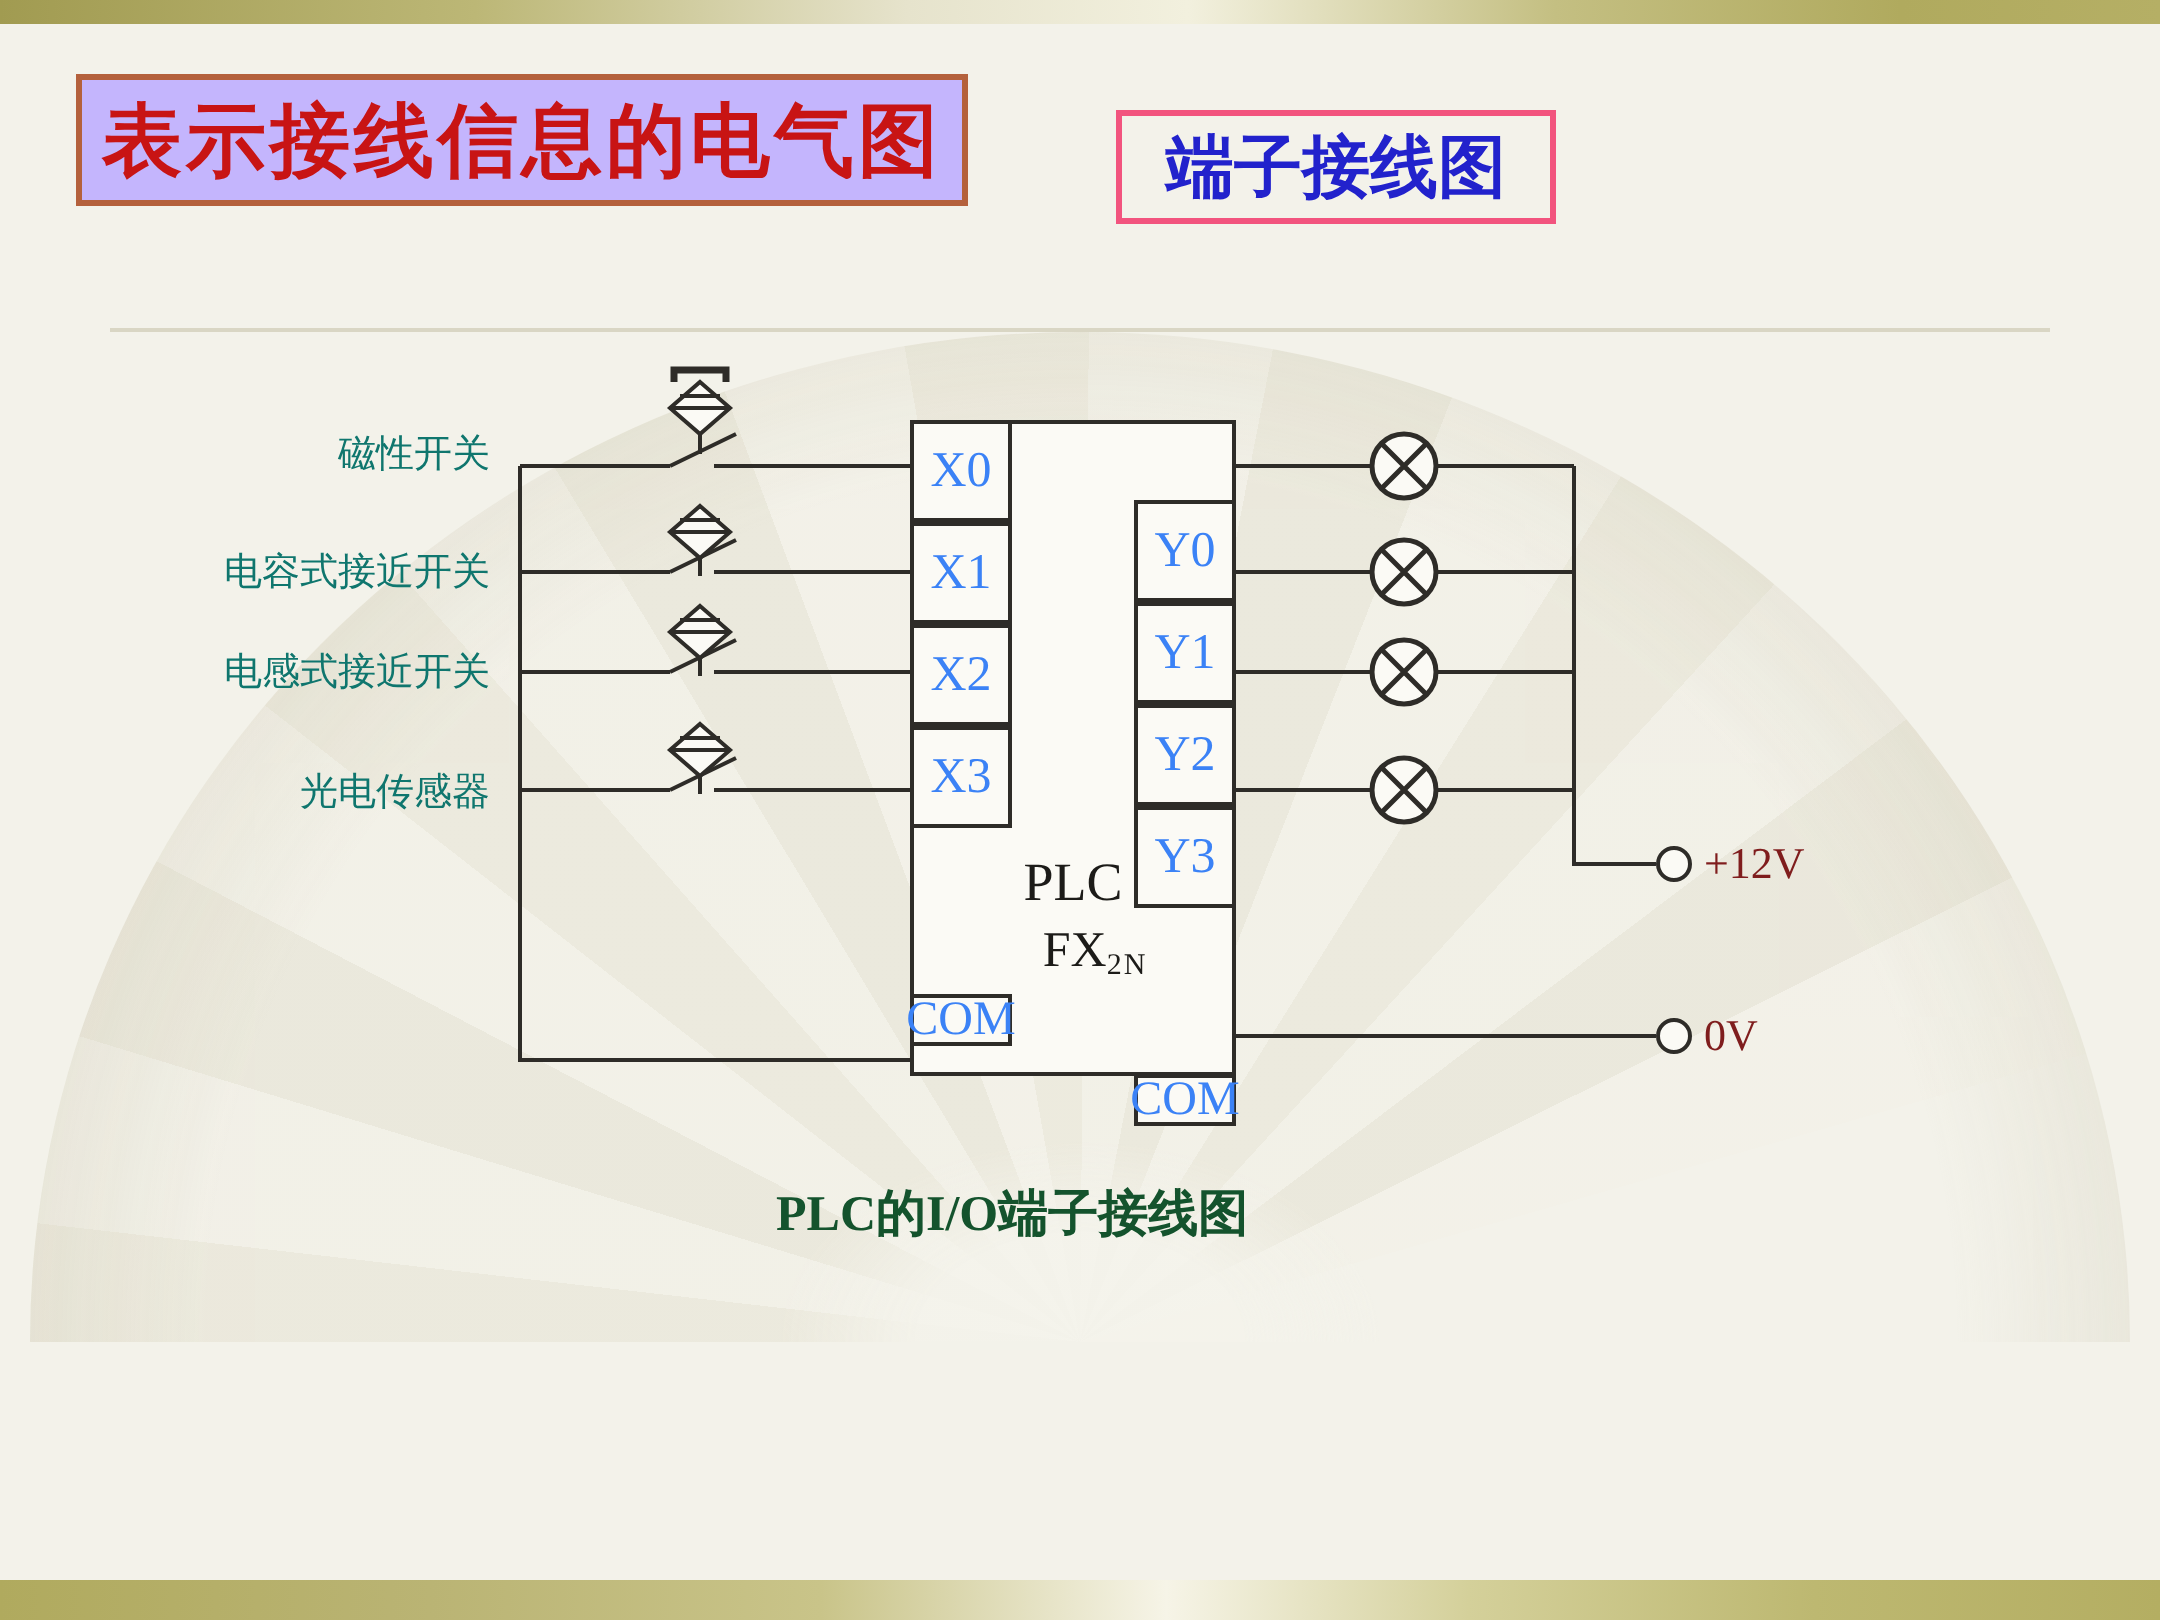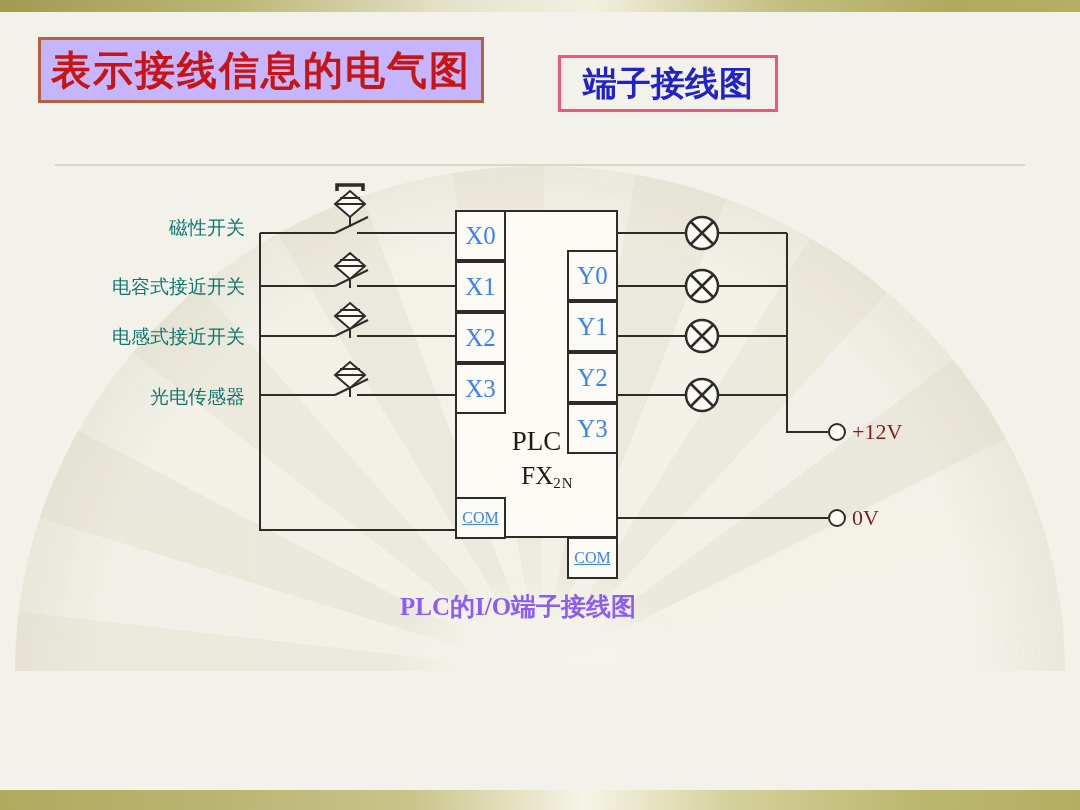--- a/index.html
+++ b/index.html
@@ -50,36 +50,36 @@
   }
   .subtitle-box{
     position:absolute;left:558px;top:55px;width:220px;height:57px;
     border:3px solid #f2547e;box-sizing:border-box;
     display:flex;align-items:center;justify-content:center;
   }
   .subtitle-text{
     color:#2222cc;font-size:34px;font-weight:bold;white-space:nowrap;
   }
   .caption{
-    position:absolute;left:400px;top:590px;
-    color:#8b5cf6;font-size:25px;font-weight:bold;white-space:nowrap;
+    position:absolute;left:388px;top:590px;
+    color:#14532d;font-size:25px;font-weight:bold;white-space:nowrap;
   }
   
   .wiring{position:absolute;left:0;top:0;z-index:2;}
   
   .plc-outer{
     position:absolute;left:455px;top:210px;width:163px;height:328px;
     border:2px solid #2e2c28;background:#fbfaf5;box-sizing:border-box;z-index:3;
   }
   .term{
     position:absolute;width:51px;height:51px;border:2px solid #2e2c28;background:#fbfaf5;
     box-sizing:border-box;z-index:4;display:flex;align-items:center;justify-content:center;
     font-size:25px;color:#3b82f6;
   }
-  .term.com{height:42px;font-size:16px;letter-spacing:0;text-decoration:underline;}
+  .term.com{height:26px;font-size:24px;letter-spacing:0;}
   .tl{left:455px;} .tr{left:567px;margin-top:40px;}
   .plc-name{
     position:absolute;left:455px;top:426px;width:163px;text-align:center;
     font-size:27px;color:#1c1b18;z-index:4;
   }
   .plc-model{
     position:absolute;left:455px;top:462px;width:185px;text-align:center;
     font-size:25px;color:#1c1b18;z-index:4;
   }
   .plc-model .sub{font-size:15px;vertical-align:-4px;letter-spacing:1px;}

